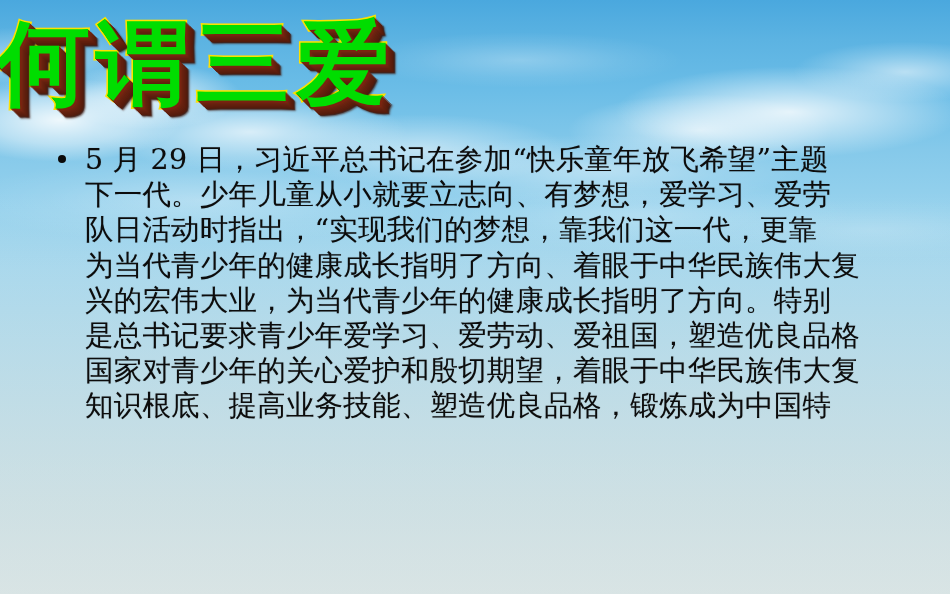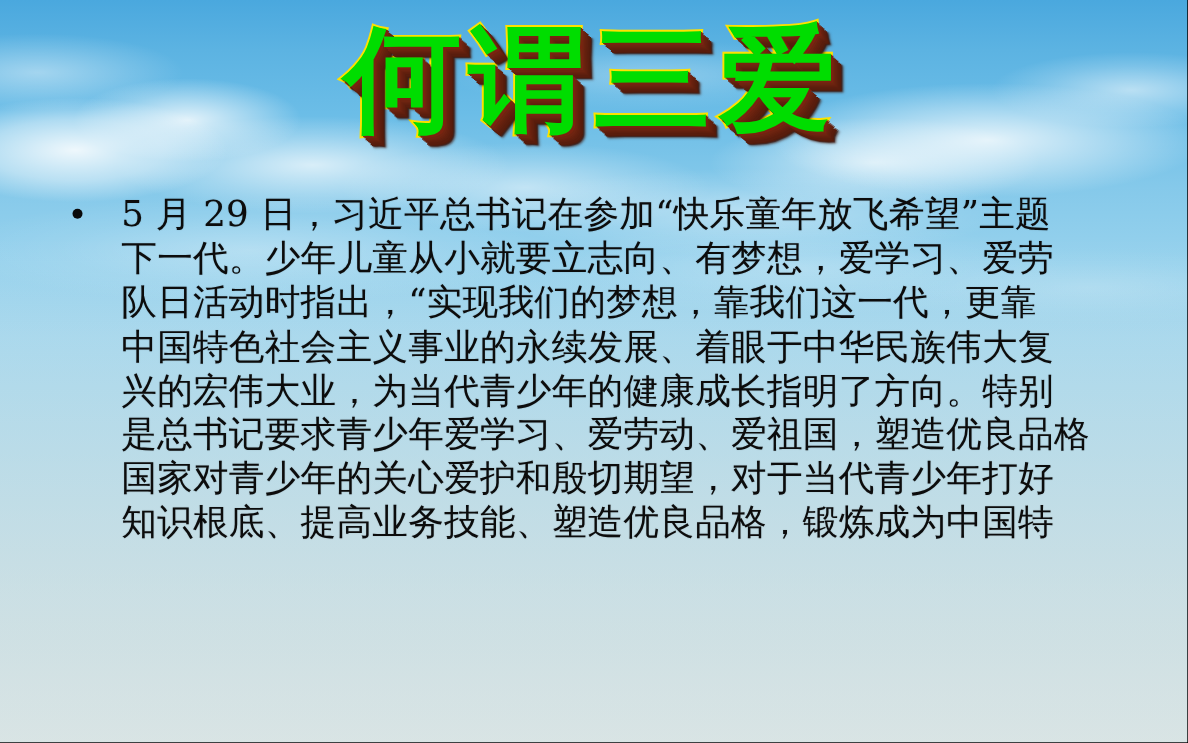--- a/index.html
+++ b/index.html
@@ -72,21 +72,20 @@
       rgba(236,240,239,.34) 470px,
       rgba(238,241,239,.42) 594px);
   }
 
   
   .title-wrap {
     position: absolute;
     top: 14px;
     left: 0;
     width: 950px;
-    text-align: center;
     pointer-events: none;
     text-decoration: underline;
   }
   .wordart {
     display: inline-block;
     font-family: "DejaVu Serif", "Liberation Serif", serif;
     font-size: 92px;
     line-height: 1.08;
     font-weight: 700;
     letter-spacing: 6px;
@@ -120,21 +119,21 @@
   .bullet {
     position: absolute;
     left: 8px;
     top: 13px;
     width: 8px;
     height: 8px;
     border-radius: 50%;
     background: #0a0a0a;
   }
   .lines {
-    margin: 12px;
+    margin: 0;
     padding: 0;
     list-style: none;
   }
   .line {
     font-family: "DejaVu Serif", "Liberation Serif", serif;
     font-size: 28.5px;
     line-height: 35.2px;
     color: #0c0c0c;
     white-space: pre;
     letter-spacing: 0.2px;
@@ -157,22 +156,22 @@
     <span class="wordart">何谓三爱</span>
   </div>
 
   <div class="body-block">
     <div class="bullet-row">
       <span class="bullet"></span>
       <div class="lines" id="body-lines">
           <div class="line first">5 月 29 日，习近平总书记在参加“快乐童年放飞希望”主题</div>
           <div class="line rest">下一代。少年儿童从小就要立志向、有梦想，爱学习、爱劳</div>
           <div class="line rest">队日活动时指出，“实现我们的梦想，靠我们这一代，更靠</div>
-          <div class="line rest">中国特色社会主义事业的永续发展、着眼于中华民族伟大复</div>
+          <div class="line rest">为当代青少年的健康成长指明了方向、着眼于中华民族伟大复</div>
           <div class="line rest">兴的宏伟大业，为当代青少年的健康成长指明了方向。特别</div>
           <div class="line rest">是总书记要求青少年爱学习、爱劳动、爱祖国，塑造优良品格</div>
-          <div class="line rest">国家对青少年的关心爱护和殷切期望，对于当代青少年打好</div>
+          <div class="line rest">国家对青少年的关心爱护和殷切期望，着眼于中华民族伟大复</div>
           <div class="line rest">知识根底、提高业务技能、塑造优良品格，锻炼成为中国特</div>
         </div>
     </div>
   </div>
 
 </div>
 
 </body></html>

